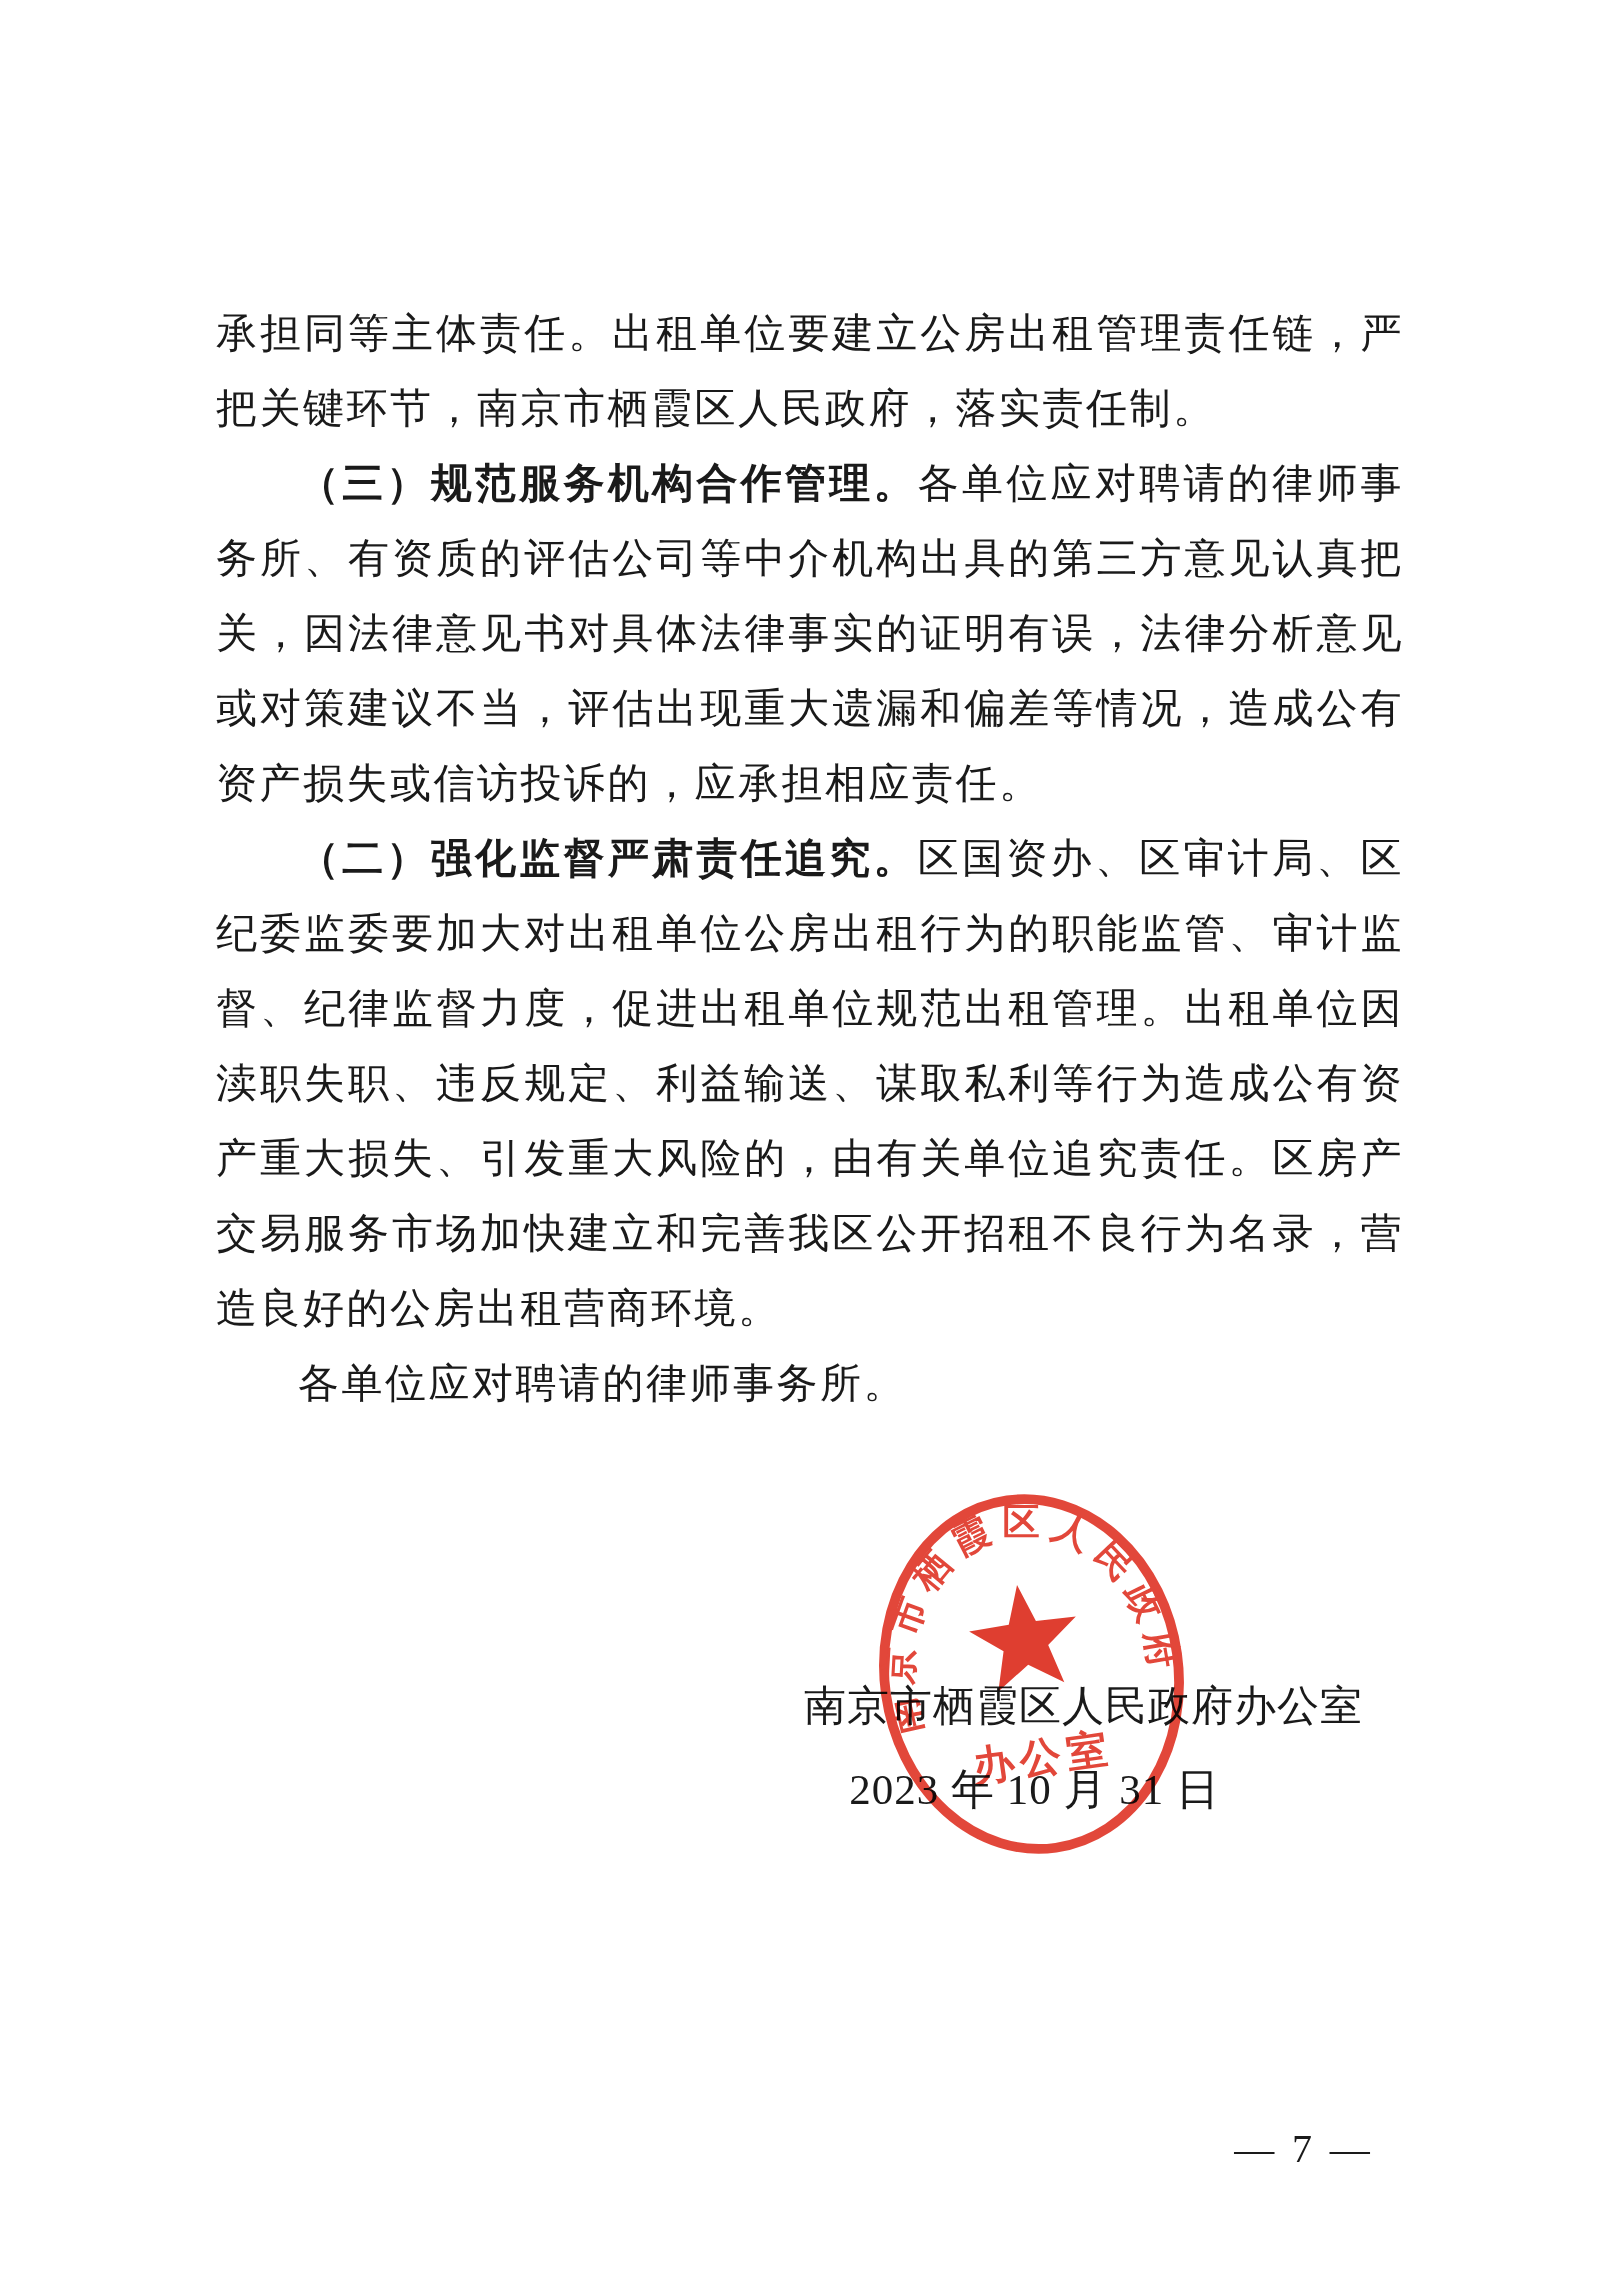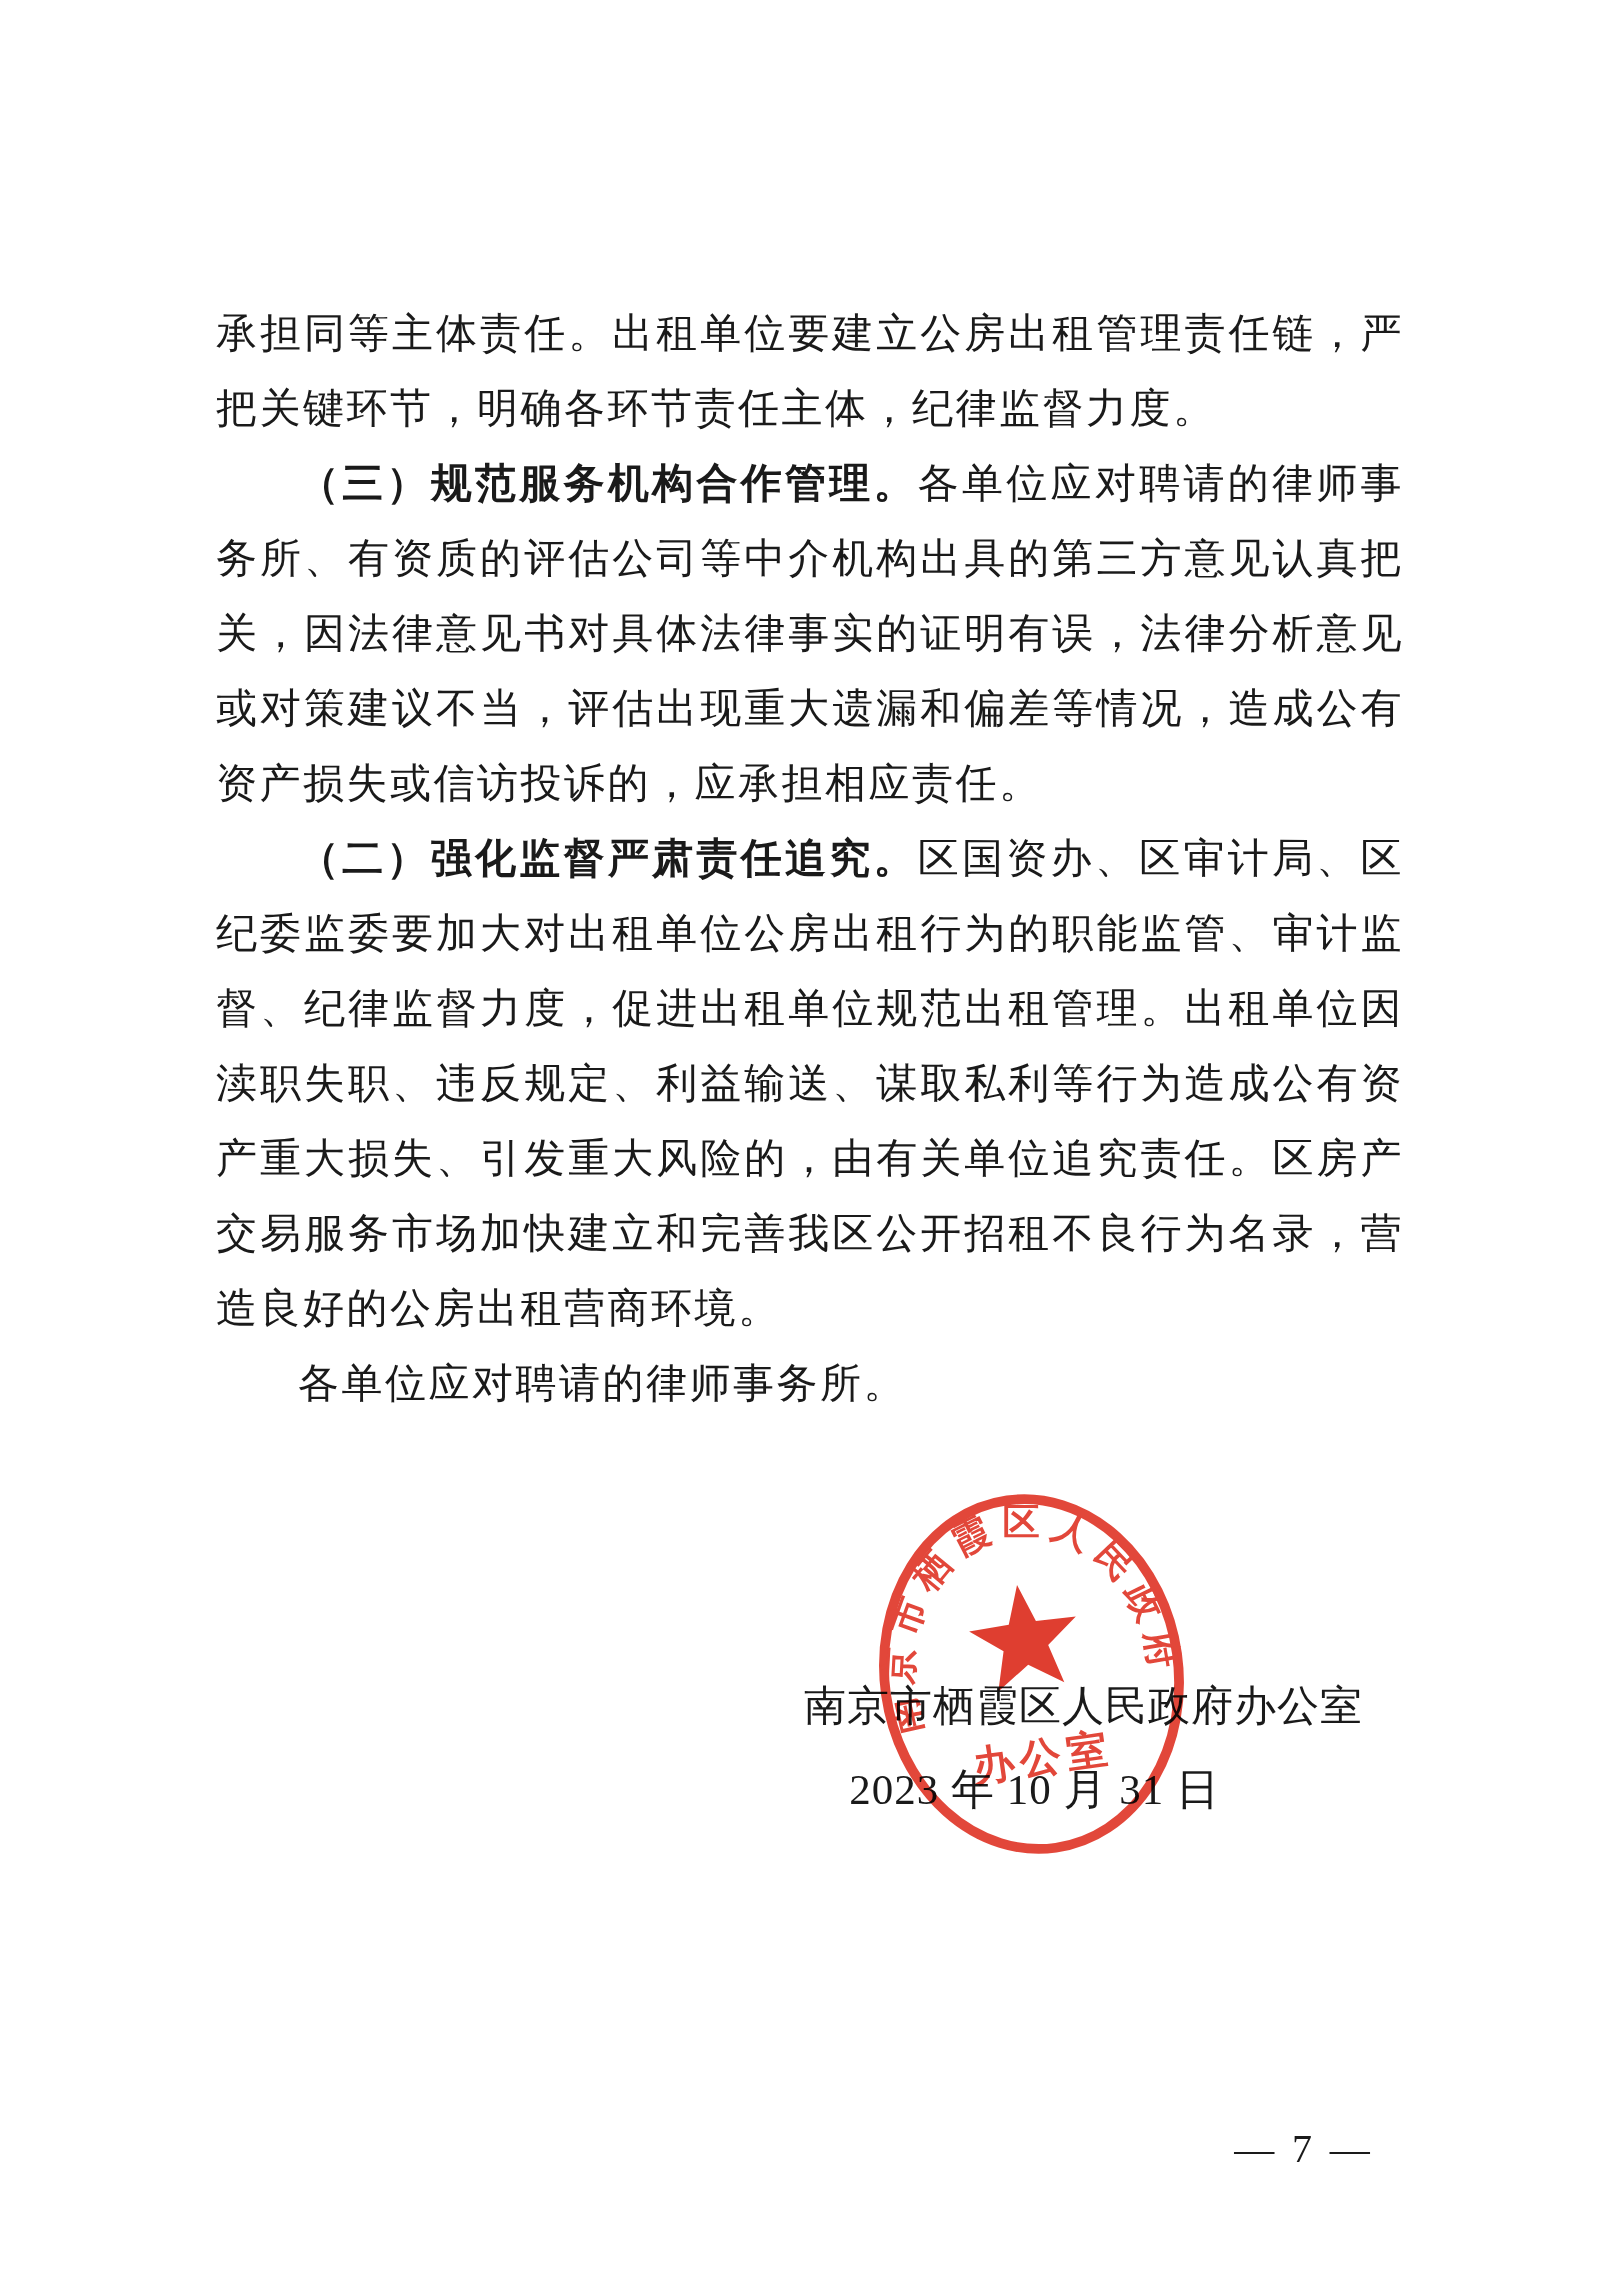--- a/index.html
+++ b/index.html
@@ -56,21 +56,21 @@
     letter-spacing:3.9px;
     white-space:nowrap;
   }
 </style>
 </head>
 <body>
 
 <div class="page">
 
   <div class="body-text">
-    <p class="para noindent"><b class="lead"></b><span>承担同等主体责任。出租单位要建立公房出租管理责任链，严把关键环节，明确各环节责任主体，纪律监督力度。</span></p>
+    <p class="para noindent"><b class="lead"></b><span>承担同等主体责任。出租单位要建立公房出租管理责任链，严把关键环节，南京市栖霞区人民政府，落实责任制。</span></p>
     <p class="para"><b class="lead">（三）规范服务机构合作管理。</b><span>各单位应对聘请的律师事务所、有资质的评估公司等中介机构出具的第三方意见认真把关，因法律意见书对具体法律事实的证明有误，法律分析意见或对策建议不当，评估出现重大遗漏和偏差等情况，造成公有资产损失或信访投诉的，应承担相应责任。</span></p>
     <p class="para"><b class="lead">（二）强化监督严肃责任追究。</b><span>区国资办、区审计局、区纪委监委要加大对出租单位公房出租行为的职能监管、审计监督、纪律监督力度，促进出租单位规范出租管理。出租单位因渎职失职、违反规定、利益输送、谋取私利等行为造成公有资产重大损失、引发重大风险的，由有关单位追究责任。区房产交易服务市场加快建立和完善我区公开招租不良行为名录，营造良好的公房出租营商环境。</span></p>
     <p class="para"><b class="lead"></b><span>各单位应对聘请的律师事务所。</span></p>
   </div>
 
   <div class="signature">南京市栖霞区人民政府办公室</div>
 
   <div class="date">2023 年 10 月 31 日</div>
 
   <svg class="seal" viewBox="0 0 344 400" xmlns="http://www.w3.org/2000/svg" xmlns:xlink="http://www.w3.org/1999/xlink">

